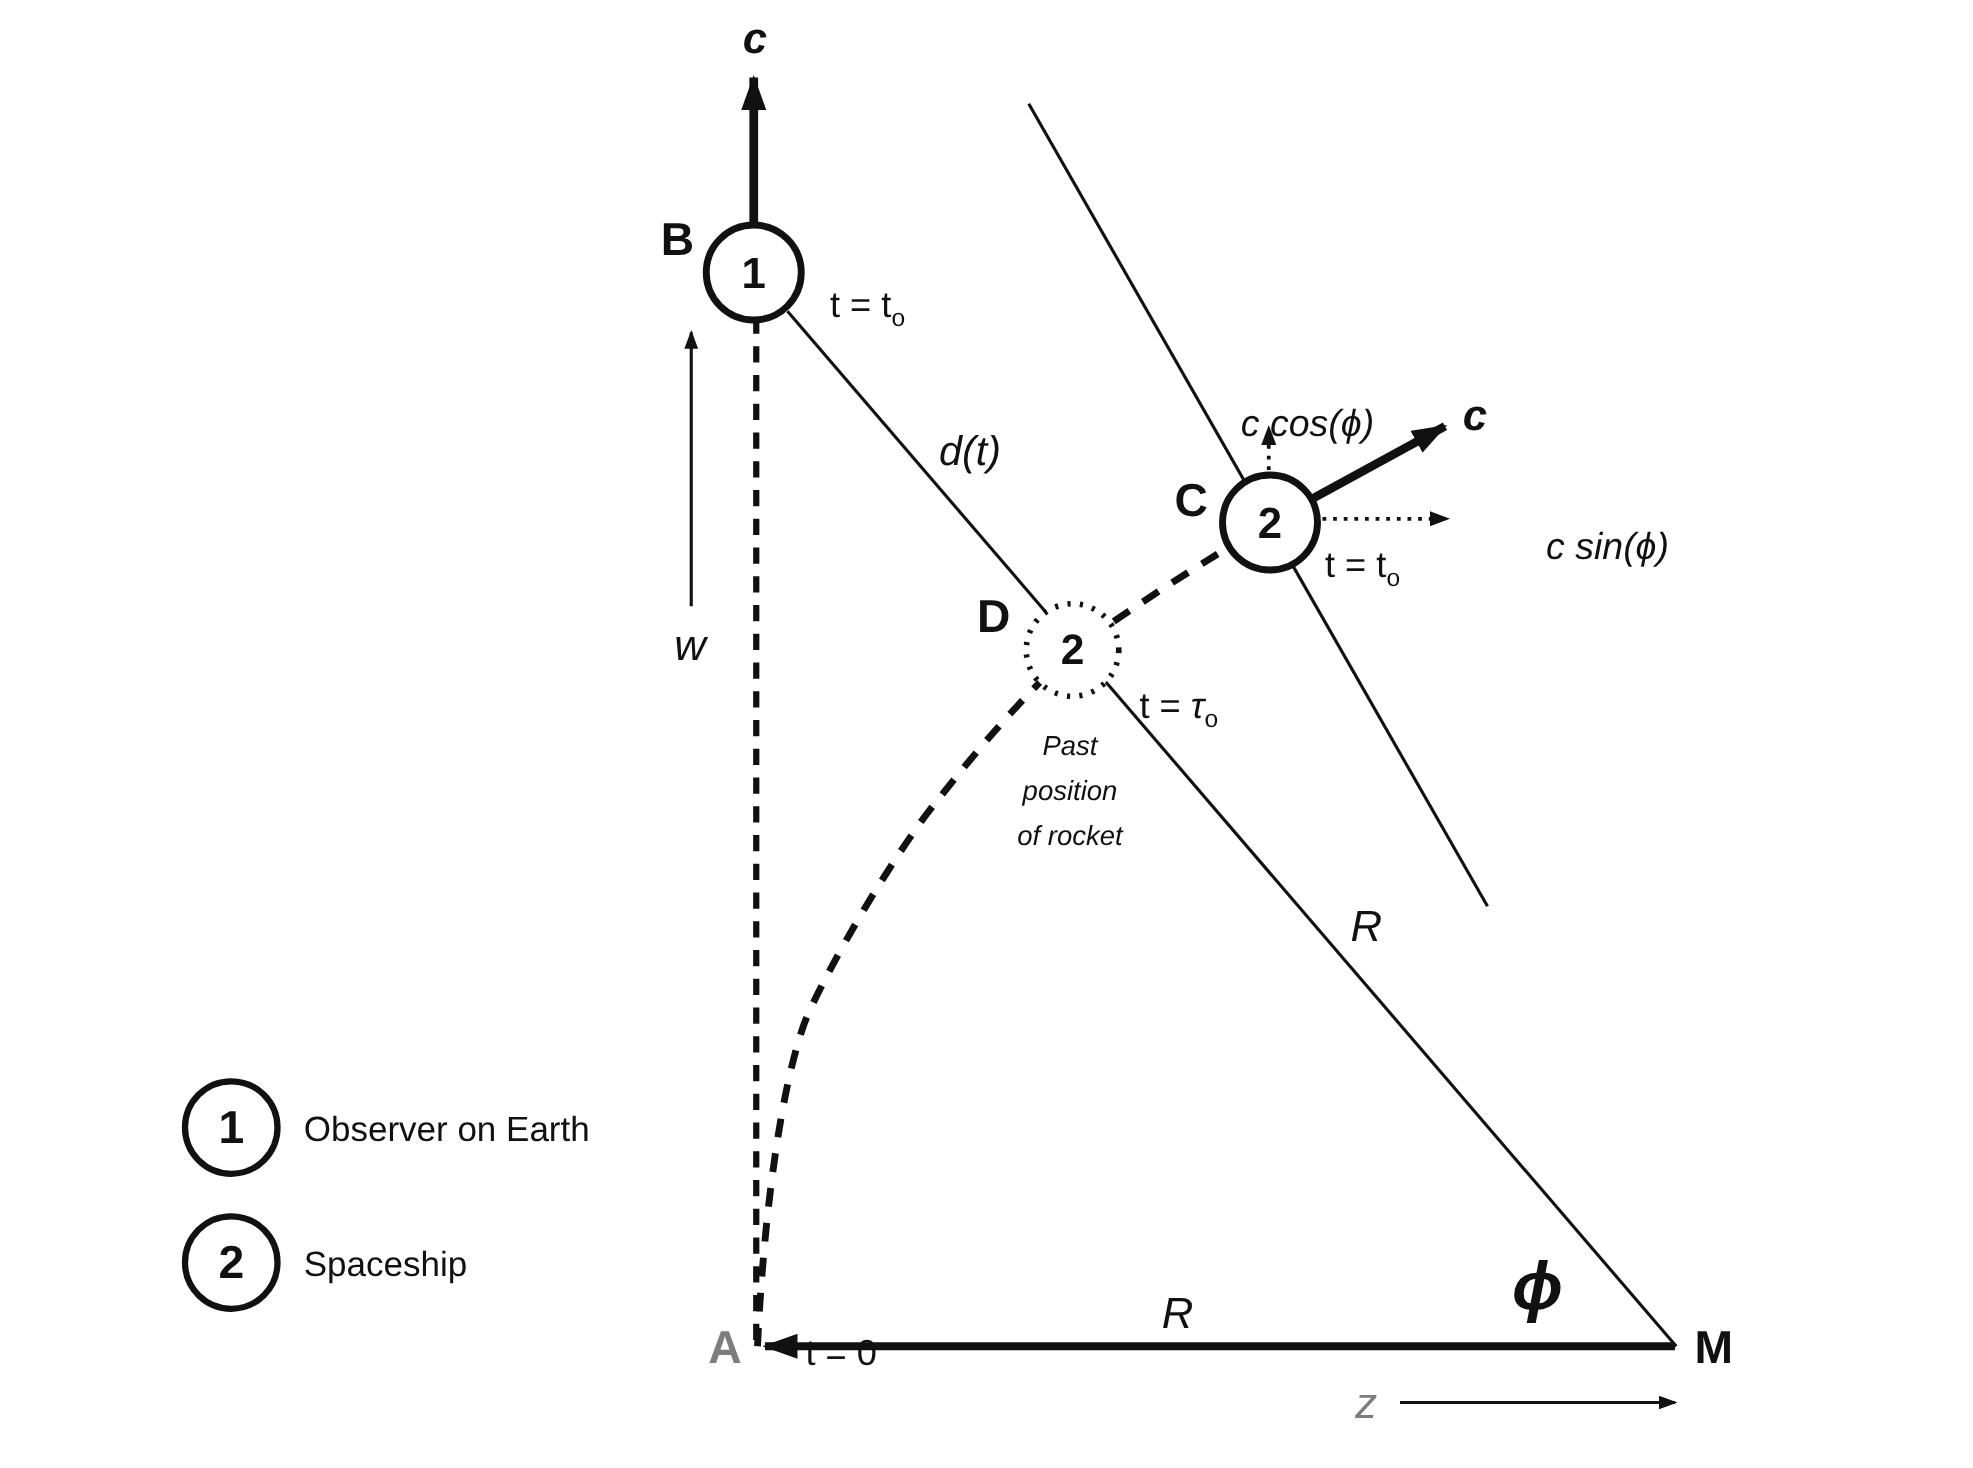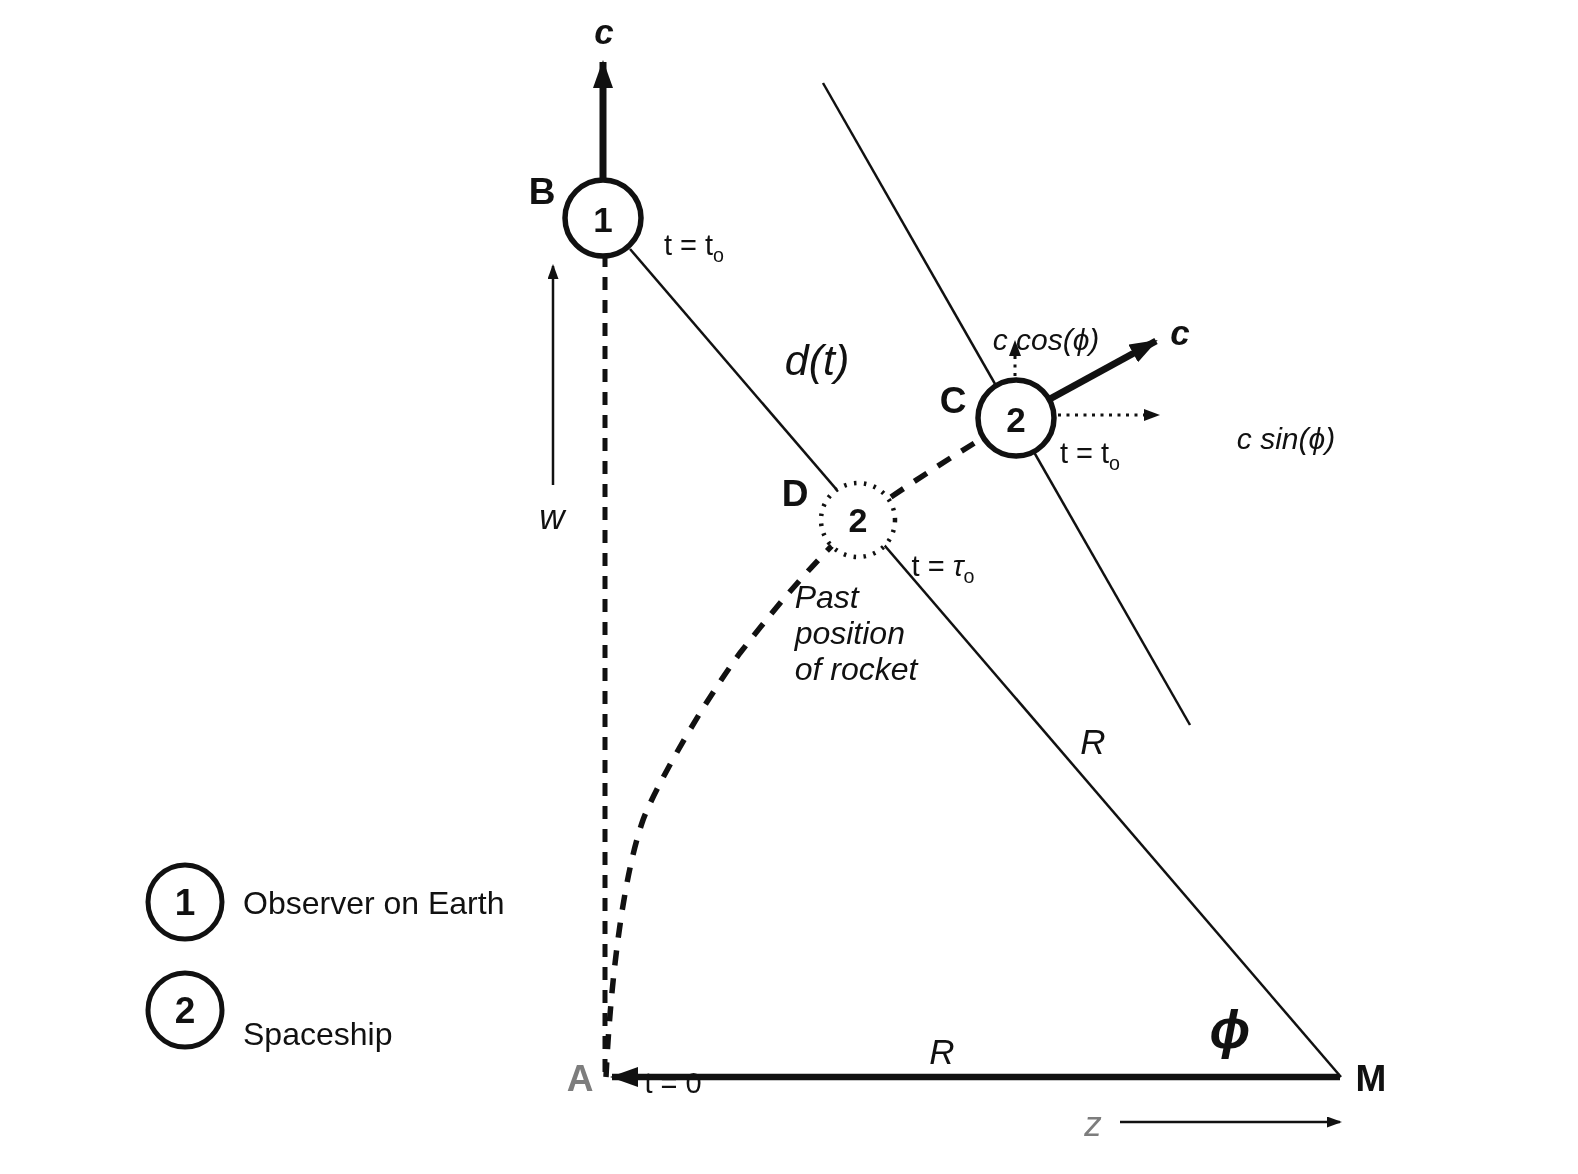--- a/index.html
+++ b/index.html
@@ -21,24 +21,24 @@
     line-height:1.1;
   }
   .lbl.left{transform:translate(0,-50%);}
   .gray{color:#7d7d7d;}
   .node-letter{font-weight:bold;font-size:37px;}
   .occupant{font-weight:bold;font-size:35px;}
   .vec{font-style:italic;font-weight:bold;font-size:35px;}
   .meas{font-style:italic;font-size:35px;}
   .comp{font-style:italic;font-size:30px;margin-top:19px;}
   .phi-big{font-style:italic;font-size:54px;font-weight:600;}
-  .legend-label{font-size:32px;}
+  .legend-label{font-size:28px;}
   .note{
     position:absolute;transform:translate(-50%,-50%);
-    font-style:italic;font-size:32px;line-height:36px;
+    font-style:italic;font-size:22px;line-height:36px;text-align:center;
   }
   sub.s{font-size:0.68em;vertical-align:sub;}
   .tau{font-style:italic;}
 </style>
 </head>
 <body>
 
 <div id="stage">
 
   <svg id="diagram-svg" width="1578" height="1174" viewBox="0 0 1578 1174">
@@ -83,21 +83,21 @@
     <circle cx="185" cy="1010" r="37" fill="#ffffff" stroke="#111111" stroke-width="5"></circle>
   </svg>
 
   <div class="lbl vec" style="left:604px;top:32px;">c</div>
   <div class="lbl node-letter" style="left:542px;top:192px;">B</div>
   <div class="lbl occupant" style="left:603px;top:220px;">1</div>
   <div class="lbl" style="left:694px;top:248px;"><span>t = t</span><sub class="s">o</sub></div>
 
   <div class="lbl meas" style="left:552px;top:517px;">w</div>
 
-  <div class="lbl meas" style="left:776px;top:361px;font-size:43px;margin-left:41px;">d(t)</div>
+  <div class="lbl meas" style="left:776px;top:361px;font-size:33px;">d(t)</div>
 
   <div class="lbl node-letter" style="left:795px;top:494px;">D</div>
   <div class="lbl occupant" style="left:858px;top:521px;font-size:34px;">2</div>
   <div class="lbl" style="left:943px;top:569px;"><span>t = </span><span class="tau">τ</span><sub class="s">o</sub></div>
   <div class="note" style="left:856px;top:633px;">
     <div>Past</div>
     <div>position</div>
     <div>of rocket</div>
   </div>
 
@@ -113,15 +113,15 @@
 
   <div class="lbl" style="left:673px;top:1044px;margin-top:40px;">t = 0</div>
   <div class="lbl node-letter gray" style="left:580px;top:1079px;">A</div>
   <div class="lbl node-letter" style="left:1371px;top:1079px;">M</div>
   <div class="lbl phi-big" style="left:1230px;top:1030px;">ϕ</div>
   <div class="lbl meas gray" style="left:1093px;top:1124px;">z</div>
 
   <div class="lbl occupant" style="left:185px;top:903px;font-size:37px;">1</div>
   <div class="lbl legend-label left" style="left:243px;top:904px;">Observer on Earth</div>
   <div class="lbl occupant" style="left:185px;top:1011px;font-size:37px;">2</div>
-  <div class="lbl legend-label left" style="left:243px;top:1012px;margin-top:23px;">Spaceship</div>
+  <div class="lbl legend-label left" style="left:243px;top:1012px;">Spaceship</div>
 
 </div>
 
 </body></html>

